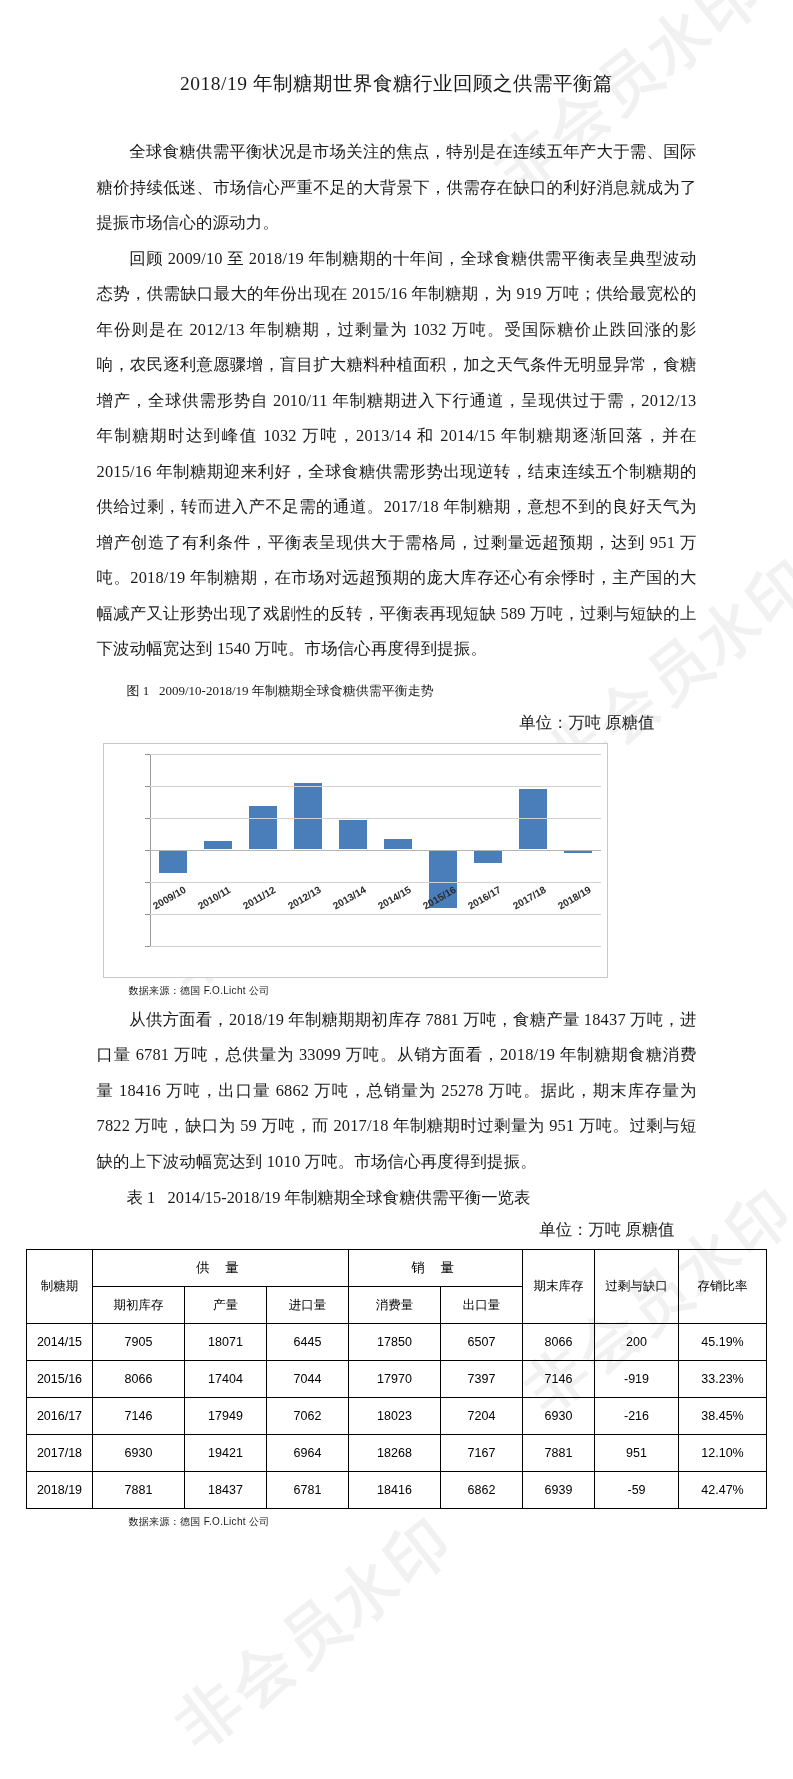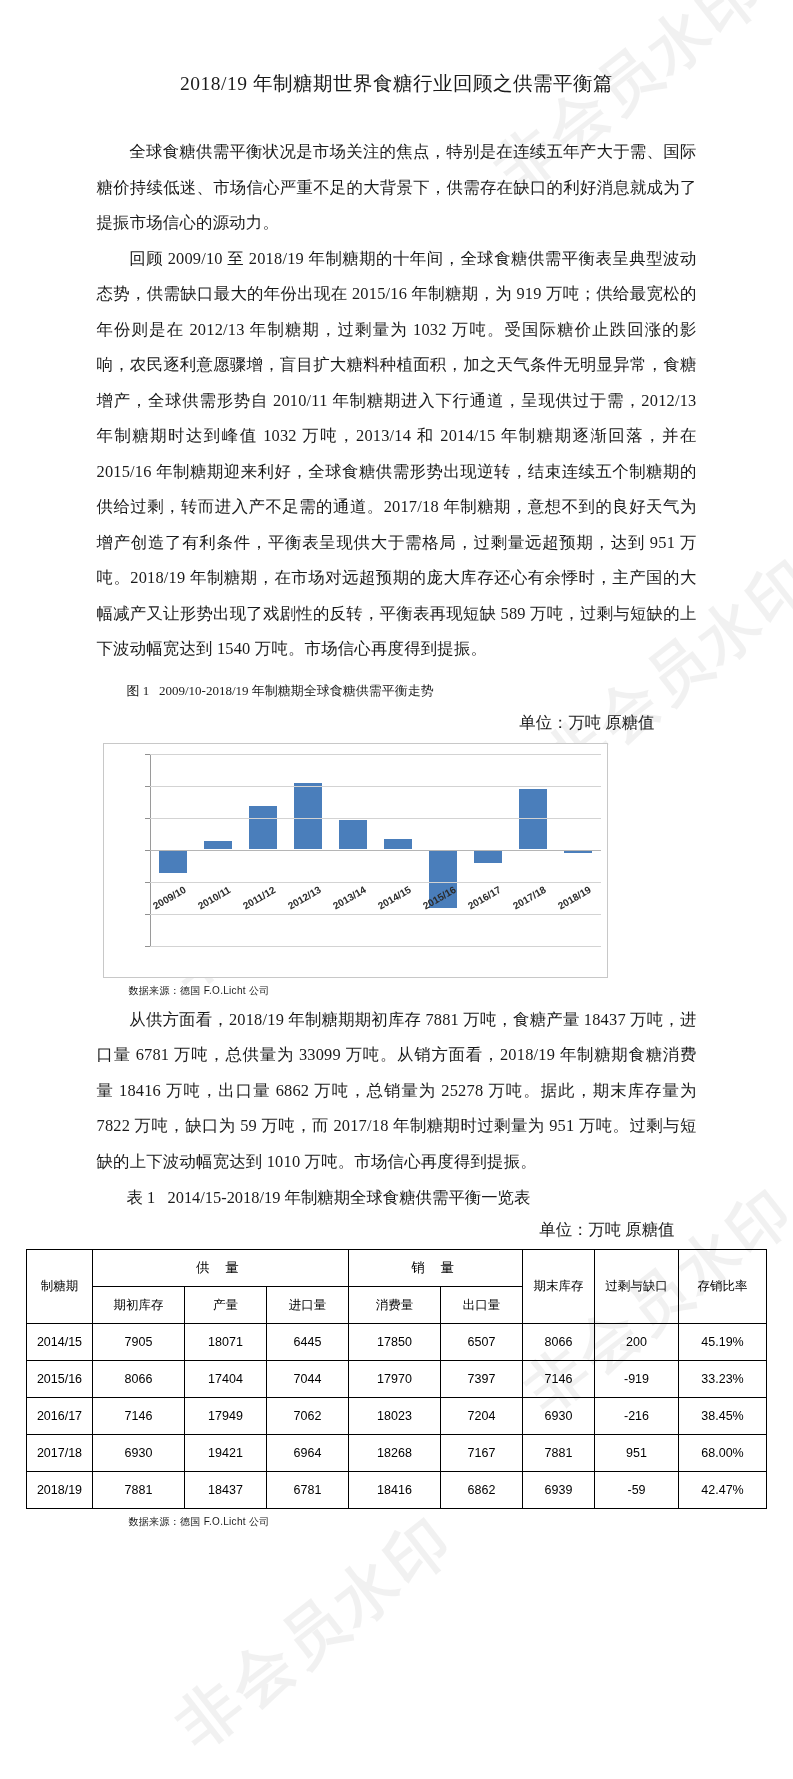--- a/index.html
+++ b/index.html
@@ -420,21 +420,21 @@
           </tr>
           <tr>
             <td class="num">2017/18</td>
             <td class="num">6930</td>
             <td class="num">19421</td>
             <td class="num">6964</td>
             <td class="num">18268</td>
             <td class="num">7167</td>
             <td class="num">7881</td>
             <td class="num">951</td>
-            <td class="num">68.00%</td>
+            <td class="num">12.10%</td>
           </tr>
           <tr>
             <td class="num">2018/19</td>
             <td class="num">7881</td>
             <td class="num">18437</td>
             <td class="num">6781</td>
             <td class="num">18416</td>
             <td class="num">6862</td>
             <td class="num">6939</td>
             <td class="num">-59</td>

